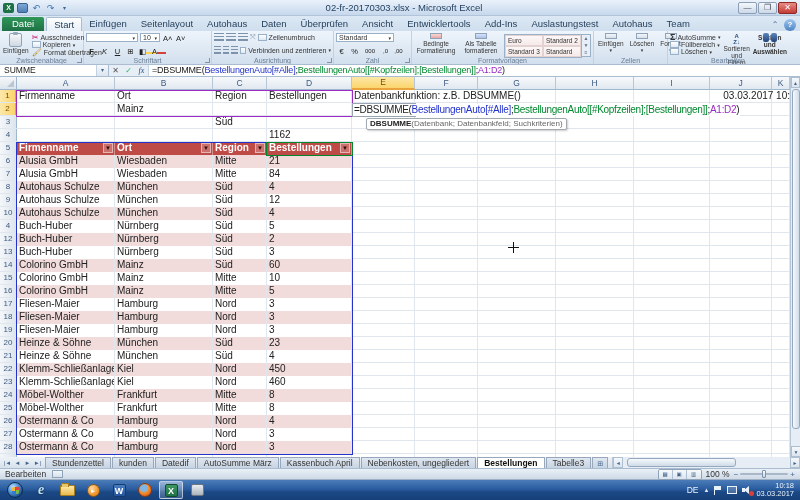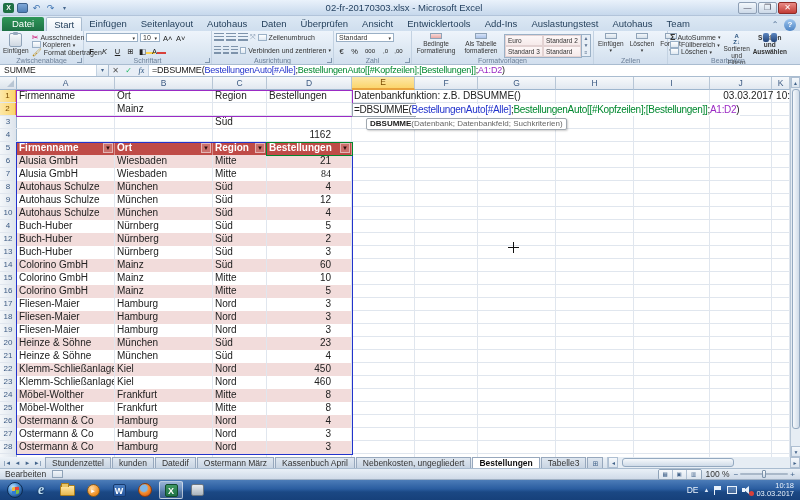--- a/index.html
+++ b/index.html
@@ -97,21 +97,21 @@
     background:linear-gradient(#f7f9fb,#e1e8f0);font-size:8.5px;line-height:12px;text-align:center;color:#3c5a82;}
   .chead.sel{background:linear-gradient(#fde8a9,var(--header-highlight,#fbd56c));border-bottom:2px solid #e8a33d;color:#7a4b00;line-height:11px;}
   .gridbody{position:absolute;top:90px;left:0;width:790px;height:367px;overflow:hidden;background:#fff;}
   .grow{display:flex;height:13px;border-bottom:1px solid #e0e6ee;}
   .grow.partial{height:3px;overflow:hidden;border-bottom:none;}
   .rhdr{width:17px;background:linear-gradient(90deg,#f4f7fa,#dde4ec);border-right:1px solid #9eb6ce;
     font-size:8px;line-height:12px;text-align:center;color:#3c5a82;flex:none;}
   .rhdr.sel{background:linear-gradient(90deg,#fde8a9,var(--header-highlight,#fbd56c));border-right:2px solid #e8a33d;color:#7a4b00;}
   .gcell{height:13px;border-right:1px solid #e0e6ee;font-size:10px;line-height:12px;
     padding:0 2px;white-space:nowrap;overflow:hidden;flex:none;background:transparent;}
-  .gcell.num{text-align:right;padding-right:20px;}
+  .gcell.num{text-align:left;padding-right:20px;}
   .gcell.spill{overflow:visible;z-index:3;position:relative;}
   .gcell.thead{background:var(--table-header-bg,#bf4b47);color:#fff;font-weight:bold;position:relative;border-right:1px solid #d98f8c;}
   .gcell.band{background:var(--table-band-bg,#f2dcdb);}
   .gcell.plain{background:#fff;}
   .filter{position:absolute;right:1px;top:1px;width:10px;height:10px;background:#cb706c;
     border:1px solid #e3b5b3;font-size:6px;line-height:9px;text-align:center;color:#2a0c0b;}
 
   
   .ov{position:absolute;pointer-events:none;}
   .range-purple{left:16px;top:0;width:337px;height:27px;border:1px solid var(--ref-purple,#9b2bc4);}
@@ -517,21 +517,21 @@
         <div class="gcell" style="width: 78px;"></div>
         <div class="gcell" style="width: 76px;"></div>
         <div class="gcell" style="width: 62px;"></div>
         <div class="gcell" style="width: 18px;"></div>
       </div>
       <div class="grow">
         <div class="rhdr">7</div>
         <div class="gcell plain" style="width: 98px;">Alusia GmbH</div>
         <div class="gcell plain" style="width: 98px;">Wiesbaden</div>
         <div class="gcell plain" style="width: 54px;">Mitte</div>
-        <div class="gcell plain num" style="width: 85px; font-family: Liberation Serif, serif;">84</div>
+        <div class="gcell plain num" style="width: 85px;">84</div>
         <div class="gcell" style="width: 63px;"></div>
         <div class="gcell" style="width: 63px;"></div>
         <div class="gcell" style="width: 78px;"></div>
         <div class="gcell" style="width: 78px;"></div>
         <div class="gcell" style="width: 76px;"></div>
         <div class="gcell" style="width: 62px;"></div>
         <div class="gcell" style="width: 18px;"></div>
       </div>
       <div class="grow">
         <div class="rhdr">8</div>
@@ -862,21 +862,21 @@
     <div class="tnav">
         <span>|◄</span>
         <span>◄</span>
         <span>►</span>
         <span>►|</span>
       </div>
     <div style="display:flex;align-items:stretch;">
         <div class="sheet-tab">Stundenzettel</div>
         <div class="sheet-tab">kunden</div>
         <div class="sheet-tab">Datedif</div>
-        <div class="sheet-tab">Ostermann März</div>
+        <div class="sheet-tab">AutoSumme März</div>
         <div class="sheet-tab">Kassenbuch April</div>
         <div class="sheet-tab">Nebenkosten, ungegliedert</div>
         <div class="sheet-tab active">Bestellungen</div>
         <div class="sheet-tab">Tabelle3</div>
       </div>
     <div class="instab">⊞</div>
     <div class="hscroll">
       <div class="harrow">◄</div>
       <div class="htrack">
           <div class="hthumb"></div>

